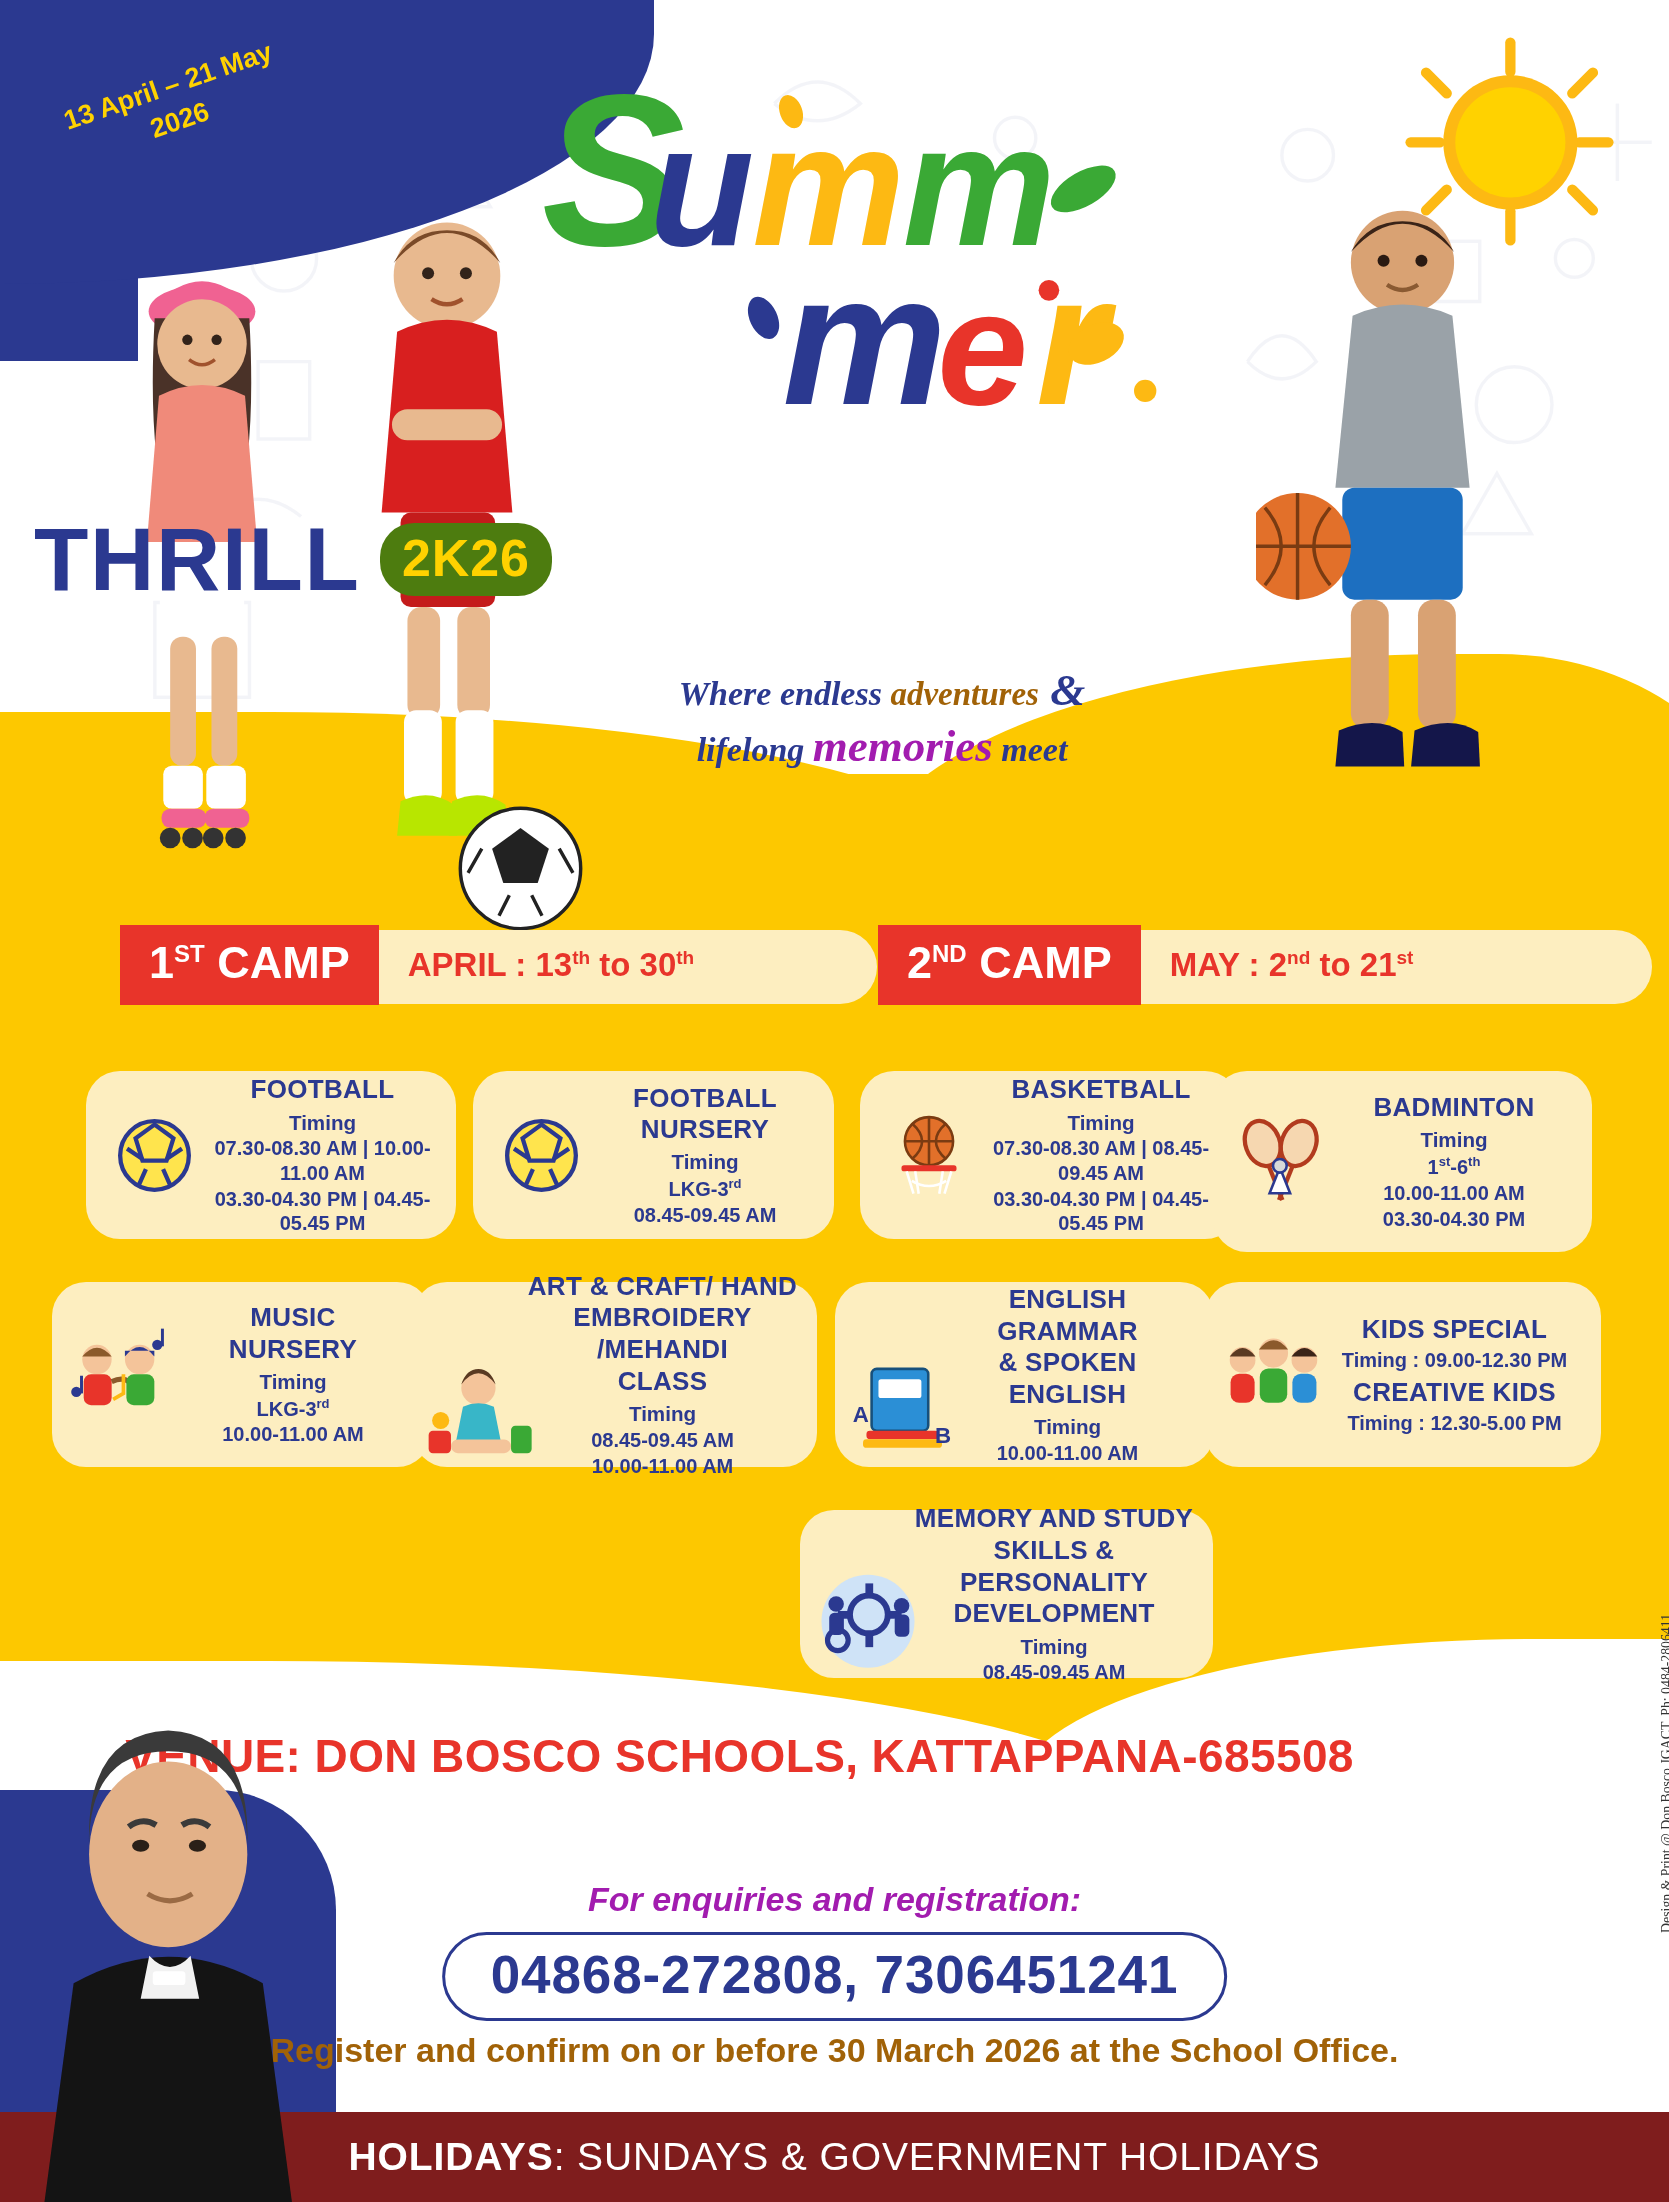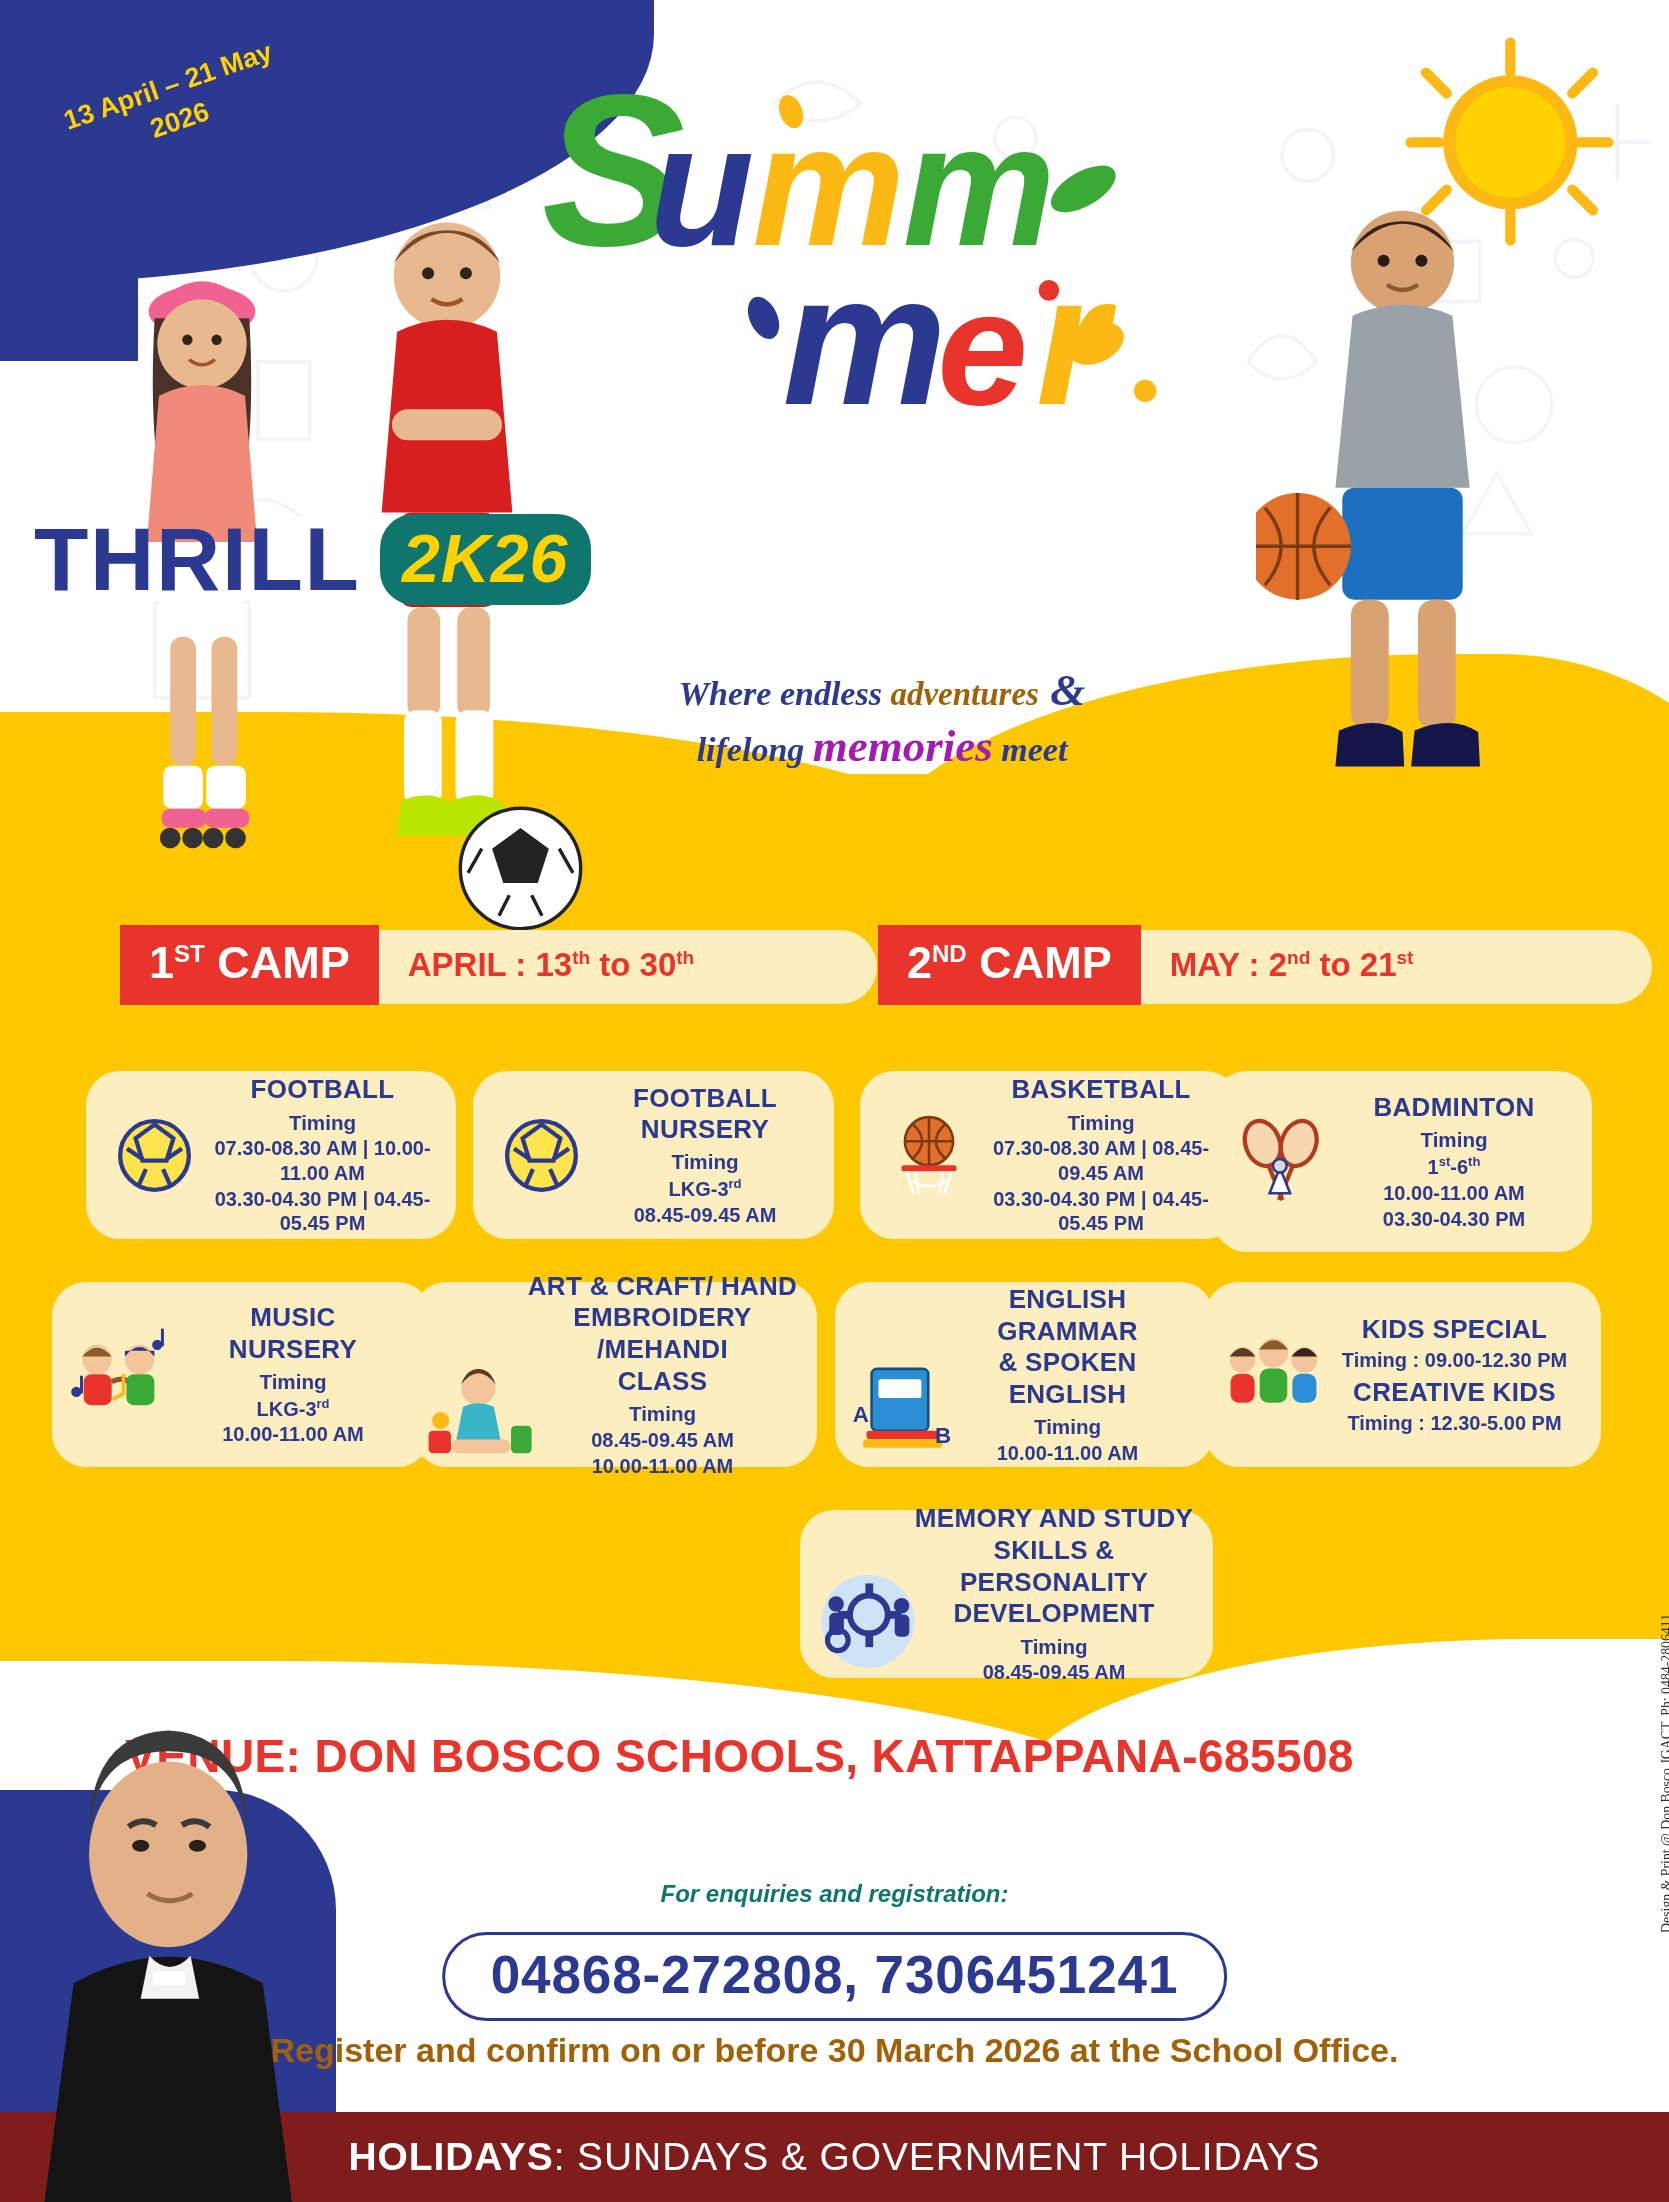--- a/index.html
+++ b/index.html
@@ -112,28 +112,27 @@
     z-index: 6;
   }
   .thrill-text {
     font-size: 89px;
     font-weight: 700;
     color: #2b3990;
     letter-spacing: 1.7px;
     font-family: "Liberation Sans", sans-serif;
   }
   .thrill-2k26 {
-    background: #0f766e;
+    background: #4d7c0f;
     color: #ffd200;
-    font-size: 68px;
+    font-size: 52px;
     font-weight: 700;
     padding: 5.2px 22.4px 8.6px;
     border-radius: 34px;
     letter-spacing: 0.9px;
-    font-style: italic;
   }
   .tagline {
     position: absolute;
     left: 555px; top: 662px;
     width: 654px;
     z-index: 6;
     font-family: "Liberation Serif", serif;
     font-style: italic;
     color: #2b3990;
     text-align: center;
@@ -246,22 +245,22 @@
   }
   .venue .vlabel { color: #e8342a; }
 
   
   .enquiry {
     position: absolute;
     left: 0; top: 1880px;
     width: 1669px;
     text-align: center;
     z-index: 6;
-    color: #0f766e;
-    font-size: 24px;
+    color: #a21caf;
+    font-size: 34px;
     font-weight: 700;
     font-style: italic;
   }
   .phone-pill {
     position: absolute;
     left: 50%; top: 1932px;
     transform: translateX(-50%);
     z-index: 6;
     border: 3.4px solid #2b3990;
     border-radius: 52px;

